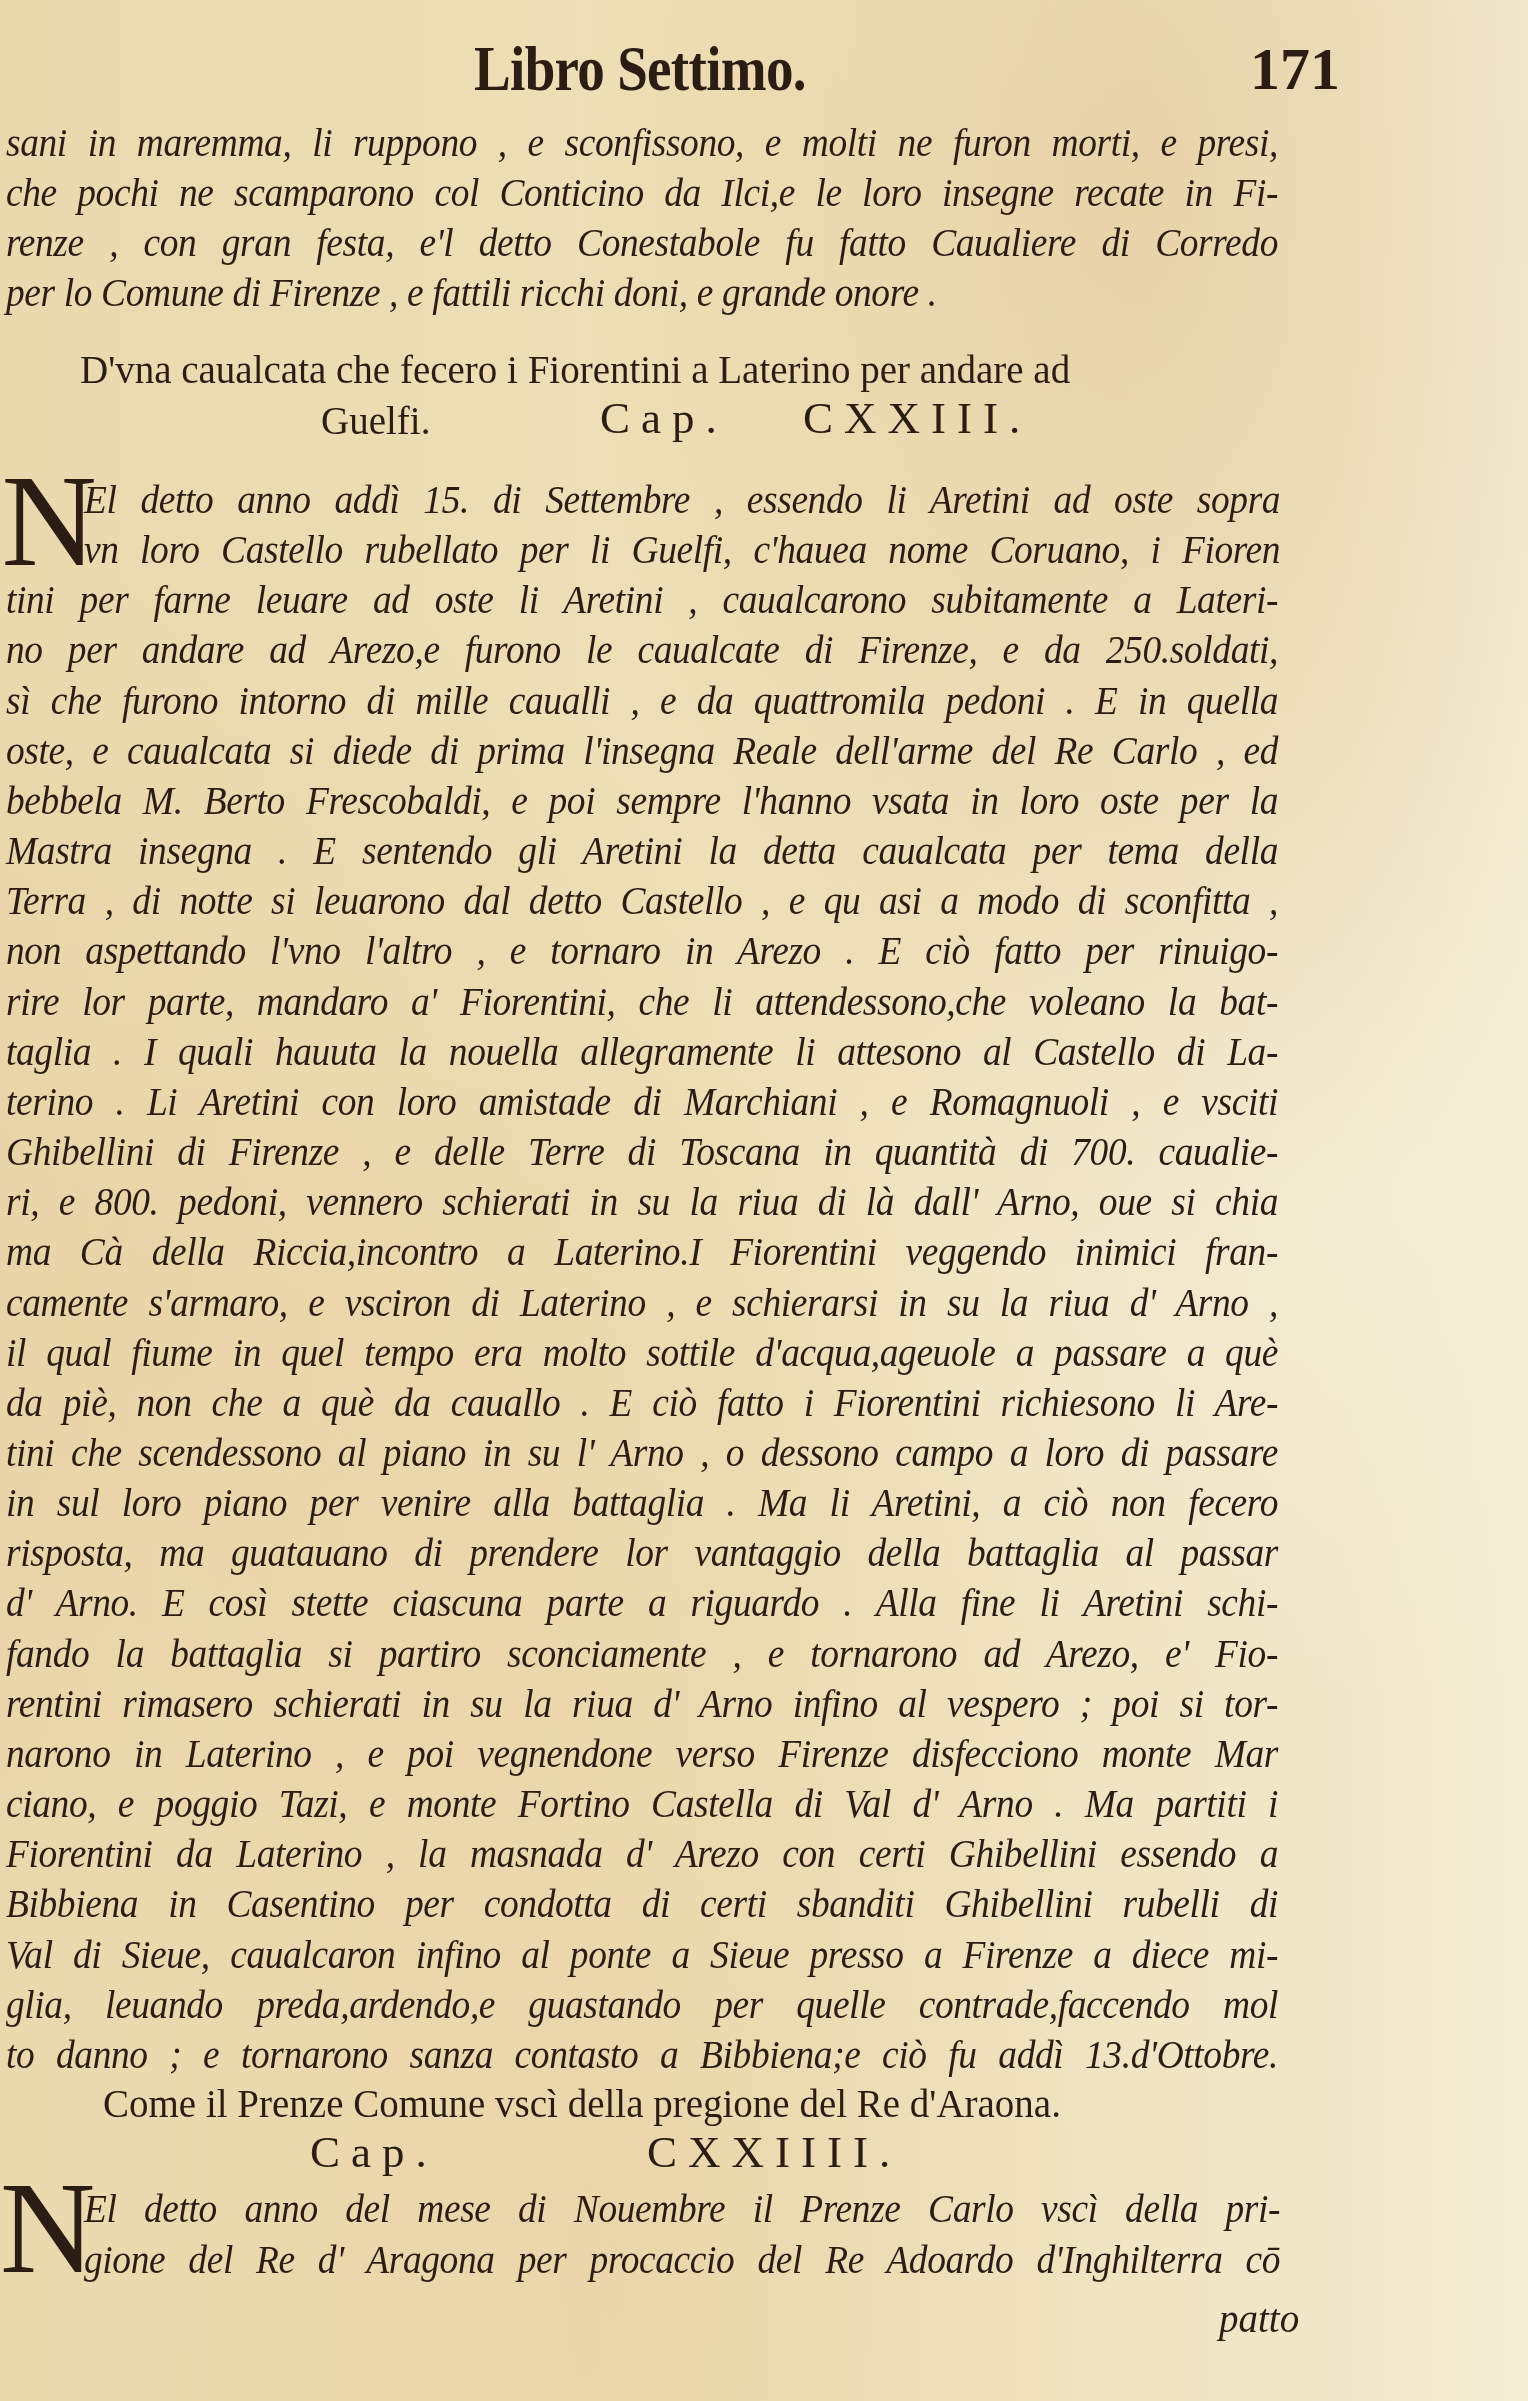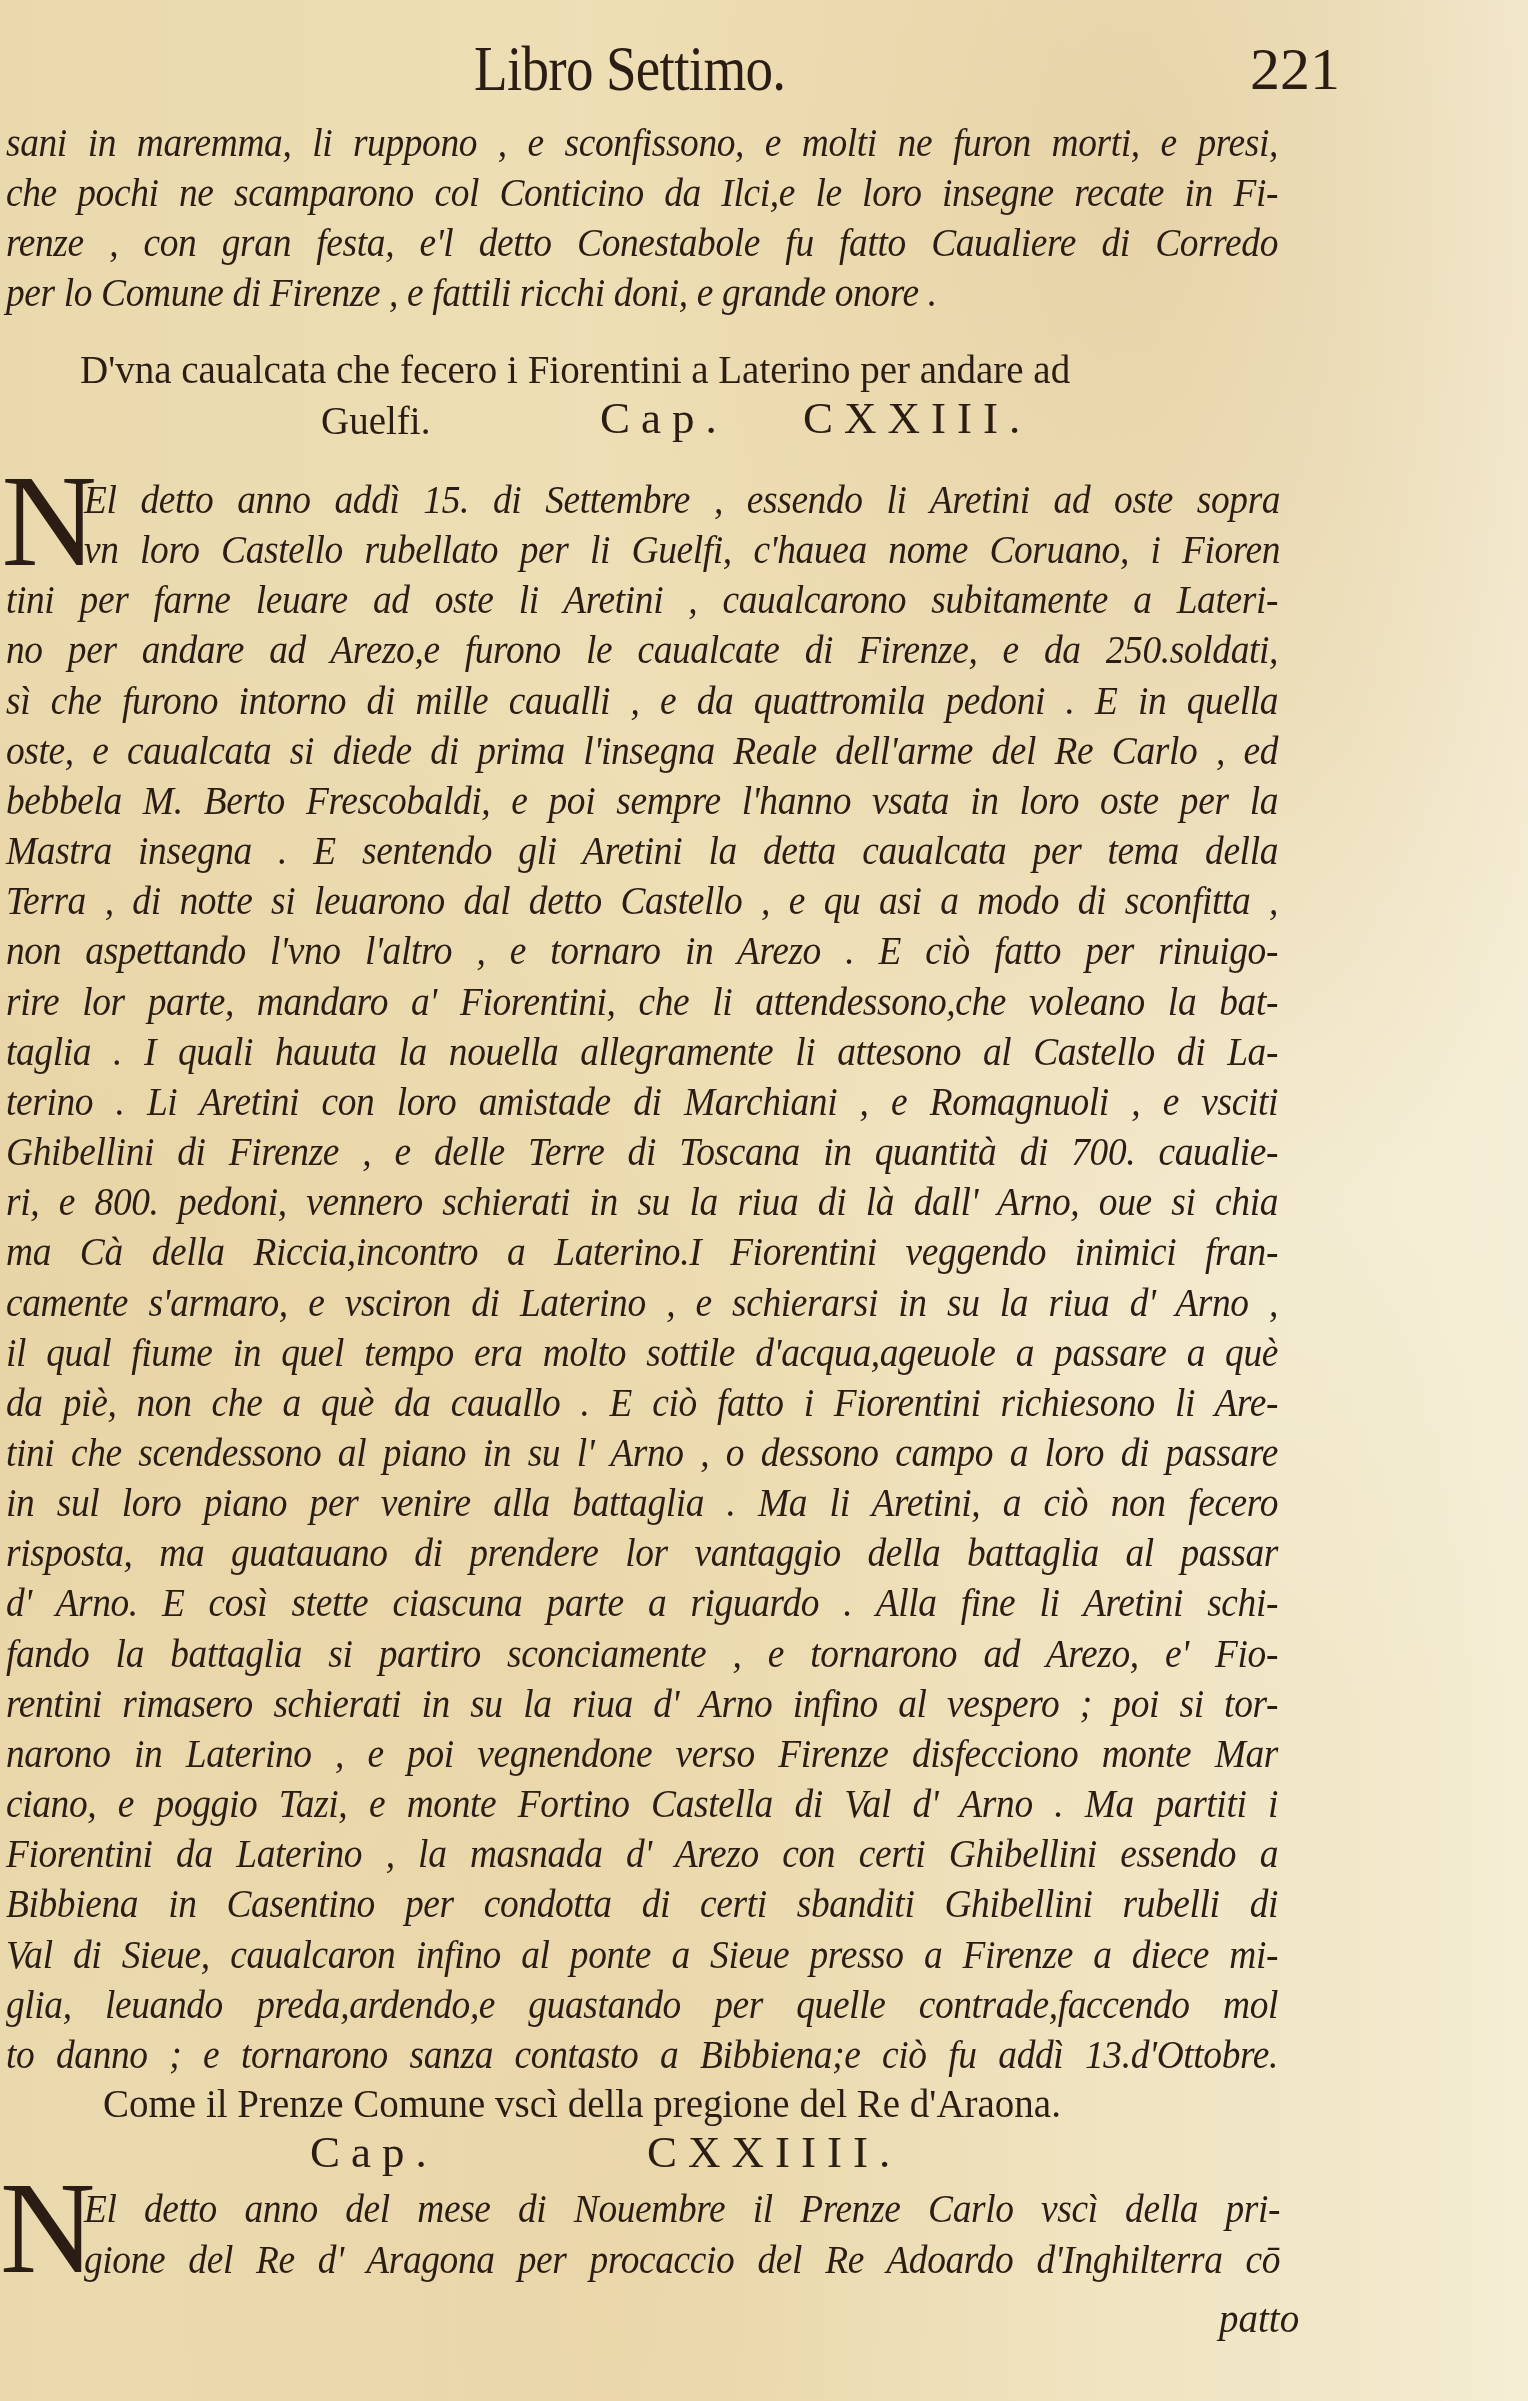--- a/index.html
+++ b/index.html
@@ -11,21 +11,21 @@
       radial-gradient(ellipse at 12% 55%, rgba(220,190,130,0.18), transparent 40%),
       radial-gradient(ellipse at 90% 50%, rgba(245,238,215,0.7), transparent 30%),
       radial-gradient(ellipse at 40% 95%, rgba(215,180,120,0.2), transparent 40%),
       linear-gradient(90deg, #ead9ad 0%, #efe0b8 50%, #f1e7c8 88%, #f5edd5 100%);
     font-family: "Liberation Serif", "DejaVu Serif", serif;
     color: #2b1d14;
     position: relative;
   }
   .page { position: absolute; left: 0; top: 0; width: 1528px; height: 2401px; }
 
-  .running-head { position: absolute; top: 30px; left: 0; width: 1212px; height: 78px; }
+  .running-head { position: absolute; top: 30px; left: 0; width: 1212px; height: 78px; font-weight: bold; }
   .running-title {
     position: absolute; left: 474px; top: 0;
     font-size: 64px; letter-spacing: -0.8px; line-height: 78px;
     transform: scaleX(0.86); transform-origin: left center;
   }
   .page-number {
     position: absolute; left: 1250px; top: 0;
     font-size: 60px; line-height: 78px;
   }
 
@@ -53,21 +53,21 @@
   }
   .catchword { position: absolute; font-style: italic; font-size: 39px; white-space: nowrap; }
 </style>
 </head>
 <body>
 
 <div class="page">
 
   <div class="running-head">
     <div class="running-title">Libro Settimo.</div>
-    <div class="page-number">221</div>
+    <div class="page-number">171</div>
   </div>
 
   <div class="text-block" style="top:0;">
     <div class="line" style="top:118px">sani in maremma, li ruppono , e sconfissono, e molti ne furon morti, e presi,</div>
     <div class="line" style="top:168px">che pochi ne scamparono col Conticino da Ilci,e le loro insegne recate in Fi-</div>
     <div class="line" style="top:218px">renze , con gran festa, e'l detto Conestabole fu fatto Caualiere di Corredo</div>
     <div class="line last" style="top:268px">per lo Comune di Firenze , e fattili ricchi doni, e grande onore .</div>
   </div>
 
   <div class="chapter-title" style="left:55px;top:345px">D'vna caualcata che fecero i Fiorentini a Laterino per andare ad</div>

